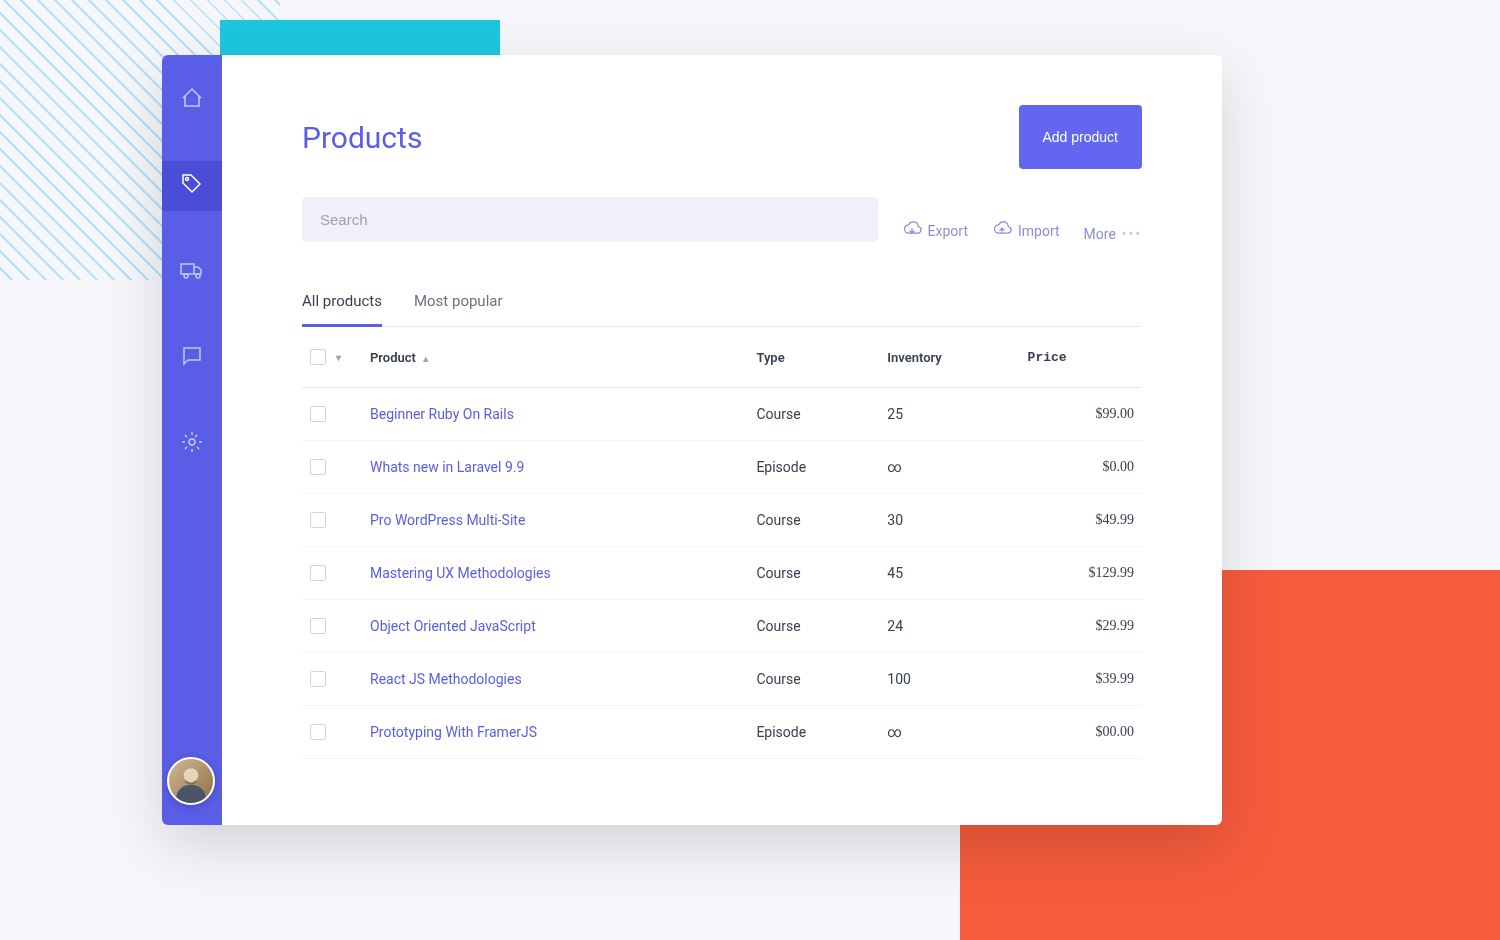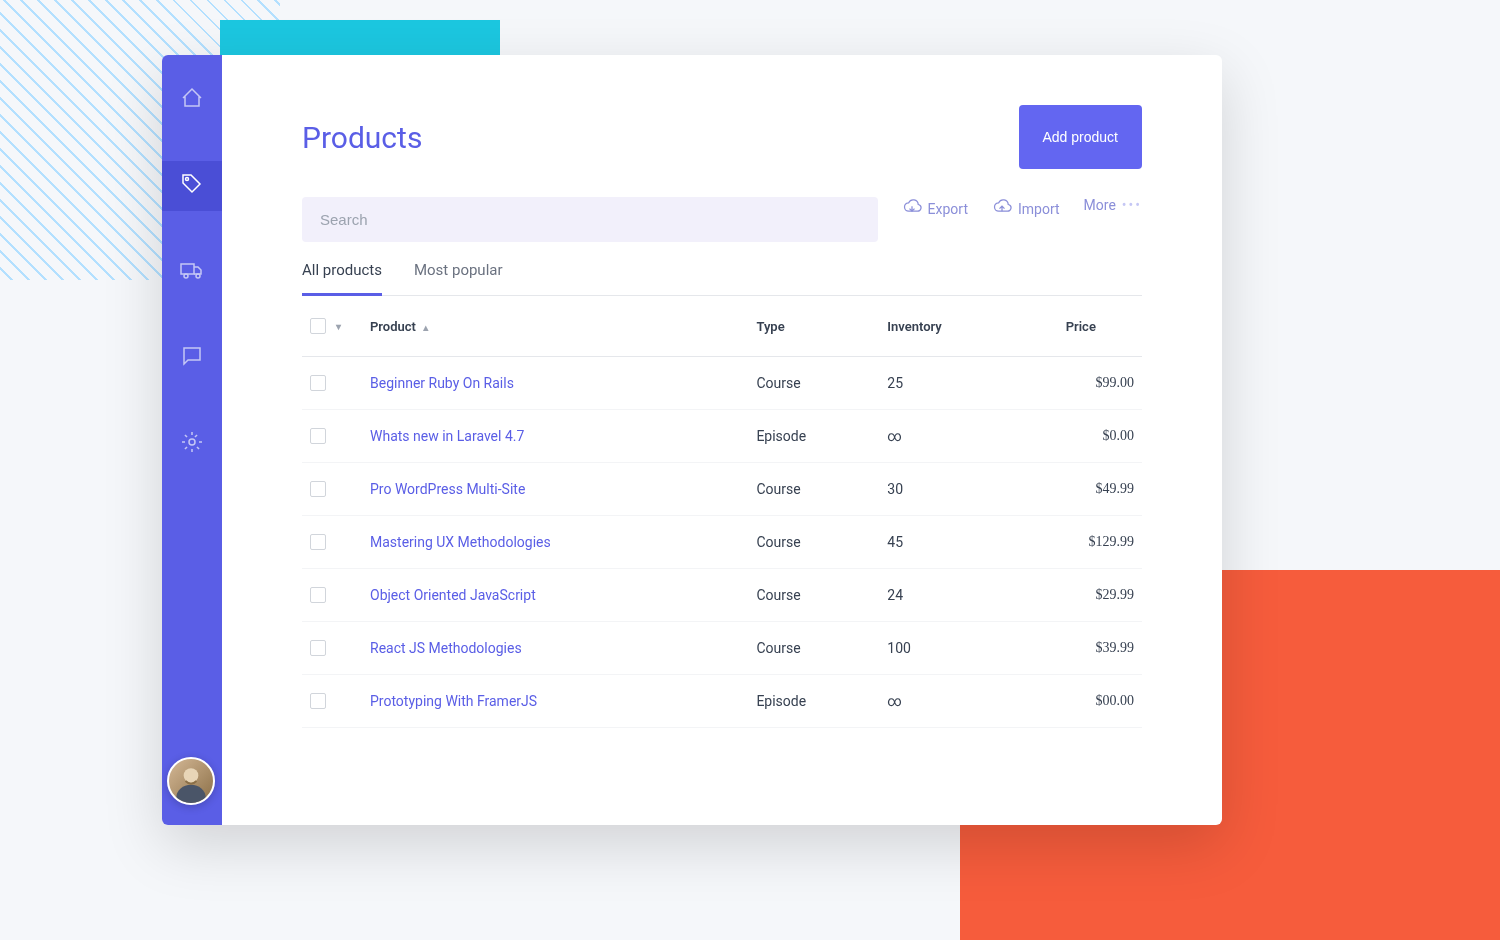--- a/index.html
+++ b/index.html
@@ -110,23 +110,23 @@
       background: #6366f1;
       color: #fff;
       border: none;
       padding: 24px 24px;
       border-radius: 4px;
       font-size: 14px;
       cursor: pointer;
     }
     .toolbar {
       display: flex;
-      align-items: flex-start;
+      align-items: flex-end;
       gap: 24px;
-      margin-bottom: 7px;
+      margin-bottom: 38px;
     }
     .search {
       flex: 1;
       background: #f2f0fb;
       border: none;
       border-radius: 4px;
       padding: 14px 18px;
       font-size: 15px;
       color: #6b7280;
     }
@@ -164,21 +164,21 @@
       border-collapse: collapse;
     }
     thead th {
       text-align: left;
       padding: 22px 8px;
       font-size: 13px;
       font-weight: 600;
       color: #374151;
       border-bottom: 1px solid #e5e7eb;
     }
-    thead th:last-child { text-align: center; }
+    thead th:last-child { text-align: left; font-family: Liberation Mono, monospace; }
     thead th.col-checkbox { width: 60px; }
     thead th.col-product { width: 46%; }
     tbody td {
       padding: 18px 8px;
       font-size: 14px;
       border-bottom: 1px solid #f3f4f6;
       color: #374151;
     }
     tbody td:last-child { text-align: right; font-family: Liberation Serif, serif; }
     .product-name { color: #5a5ee6; cursor: pointer; }
@@ -322,21 +322,21 @@
             </td>
     <td><span class="product-name">Beginner Ruby On Rails</span></td>
     <td>Course</td>
     <td>25</td>
     <td>$99.00</td>
   </tr>
           <tr>
     <td>
               <div class="checkbox"></div>
             </td>
-    <td><span class="product-name">Whats new in Laravel 4.7</span></td>
+    <td><span class="product-name">Whats new in Laravel 9.9</span></td>
     <td>Episode</td>
     <td>∞</td>
     <td>$0.00</td>
   </tr>
           <tr>
     <td>
               <div class="checkbox"></div>
             </td>
     <td><span class="product-name">Pro WordPress Multi-Site</span></td>
     <td>Course</td>

